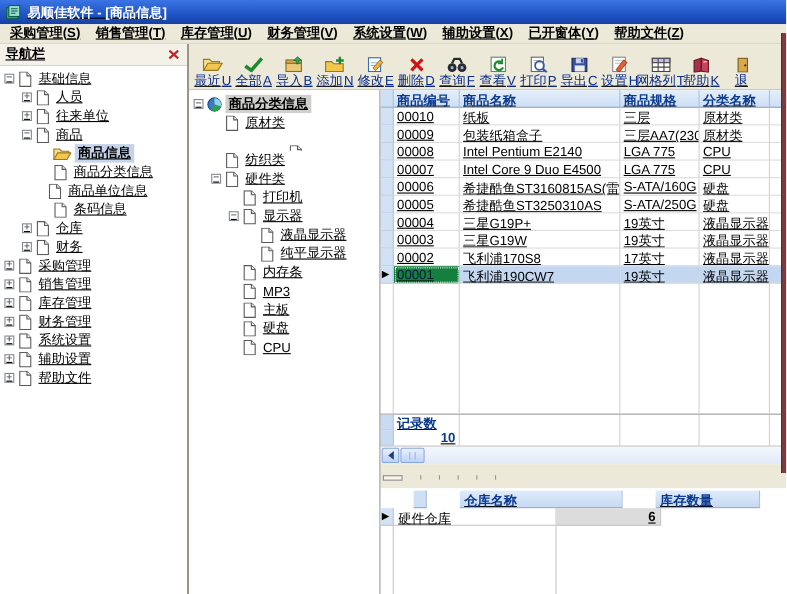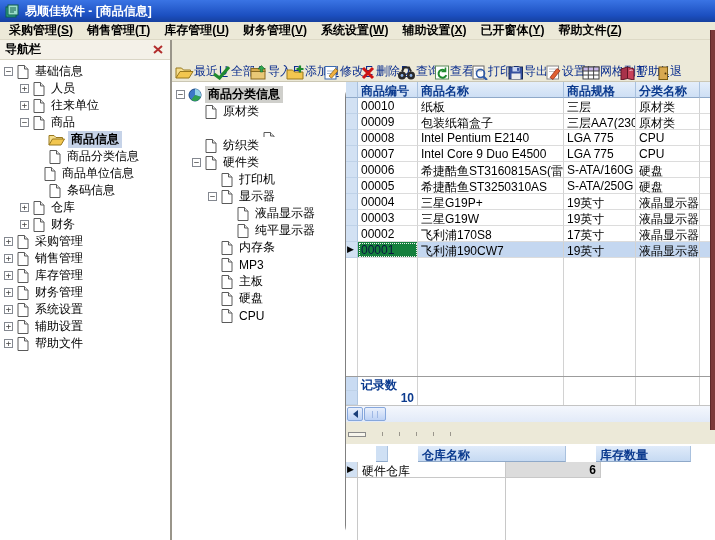--- a/index.html
+++ b/index.html
@@ -2,21 +2,21 @@
 <html><head>
 <meta charset="utf-8">
 <style>
   * { box-sizing: border-box; }
   html,body { margin:0; padding:0; }
   body {
     width:715px; height:540px; overflow:hidden;
     font-family:"Liberation Sans","DejaVu Sans",sans-serif;
     font-size:12px; color:#000; background:#fff;
   }
-  .window { position:relative; width:715px; height:540px; background:#fff; overflow:hidden; }
+  .window { position:relative; width:715px; height:540px; background:#fff; overflow:hidden;text-decoration:underline; }
 
   
   .titlebar {
     height:22px; display:flex; align-items:center; gap:5px; padding:0 5px;
     background:linear-gradient(#3A74E4,#1C4FC0 70%,#16409E);
     color:#fff; font-weight:bold; font-size:12px;
   }
   .titlebar .icon { width:15px; height:15px; flex:none; display:flex; align-items:center; }
 
   
@@ -44,33 +44,33 @@
   .node-icon { flex:none; display:flex; align-items:center; }
   .node-label { padding:0 3px; }
   .tree-row.selected .node-label { background:#C6D3E8; font-weight:bold; }
 
   
   .right { flex:1; min-width:0; display:flex; flex-direction:column; }
   .toolbar {
     height:42px; flex:none; background:#ECE9D8; border-bottom:1px solid #CBC7B4;
     display:flex; align-items:flex-end; padding:2px 0 1px 3px; overflow:hidden;
   }
-  .tb-btn { width:37px; flex:none; display:flex; flex-direction:row; align-items:center; cursor:default; }
+  .tb-btn { width:37px; flex:none; display:flex; flex-direction:column; align-items:center; cursor:default; }
   .tb-btn .tb-icon { height:18px; display:flex; align-items:flex-end; justify-content:center; }
   .tb-btn .tb-label { color:#0B2E8E; font-size:12px; line-height:14px; white-space:nowrap; }
   .tb-btn .tb-label u { margin-left:1px; }
 
   .content { flex:1; min-height:0; display:flex; }
 
   
   .cattree { width:173px; flex:none; background:#fff; padding-top:4px; overflow:hidden; }
   .cattree .tree-row.selected .node-label { background:#CFCFCB; font-weight:bold; }
 
   
-  .gridarea { flex:1; min-width:0; display:flex; flex-direction:column; border-left:1px solid #808080; background:#fff;border-radius:15px; }
+  .gridarea { flex:1; min-width:0; display:flex; flex-direction:column; border-left:1px solid #808080; background:#fff; }
   .g-row { display:flex; height:16px; flex:none; }
   .g-cell { overflow:hidden; white-space:nowrap; padding:1px 3px 0 3px; flex:none; }
   .c0 { width:12px; padding:0; }
   .c1 { width:60px; }
   .c2 { width:146px; }
   .c3 { width:72px; }
   .c4 { width:64px; }
   .c5 { flex:1; min-width:0; }
   .g-head { background:linear-gradient(#E4EEFA,#CCDEF4); }
   .g-head .g-cell { color:#0B3A8E; font-weight:bold; border-right:1px solid #A9C1DE; border-bottom:1px solid #8FA9C9; }

